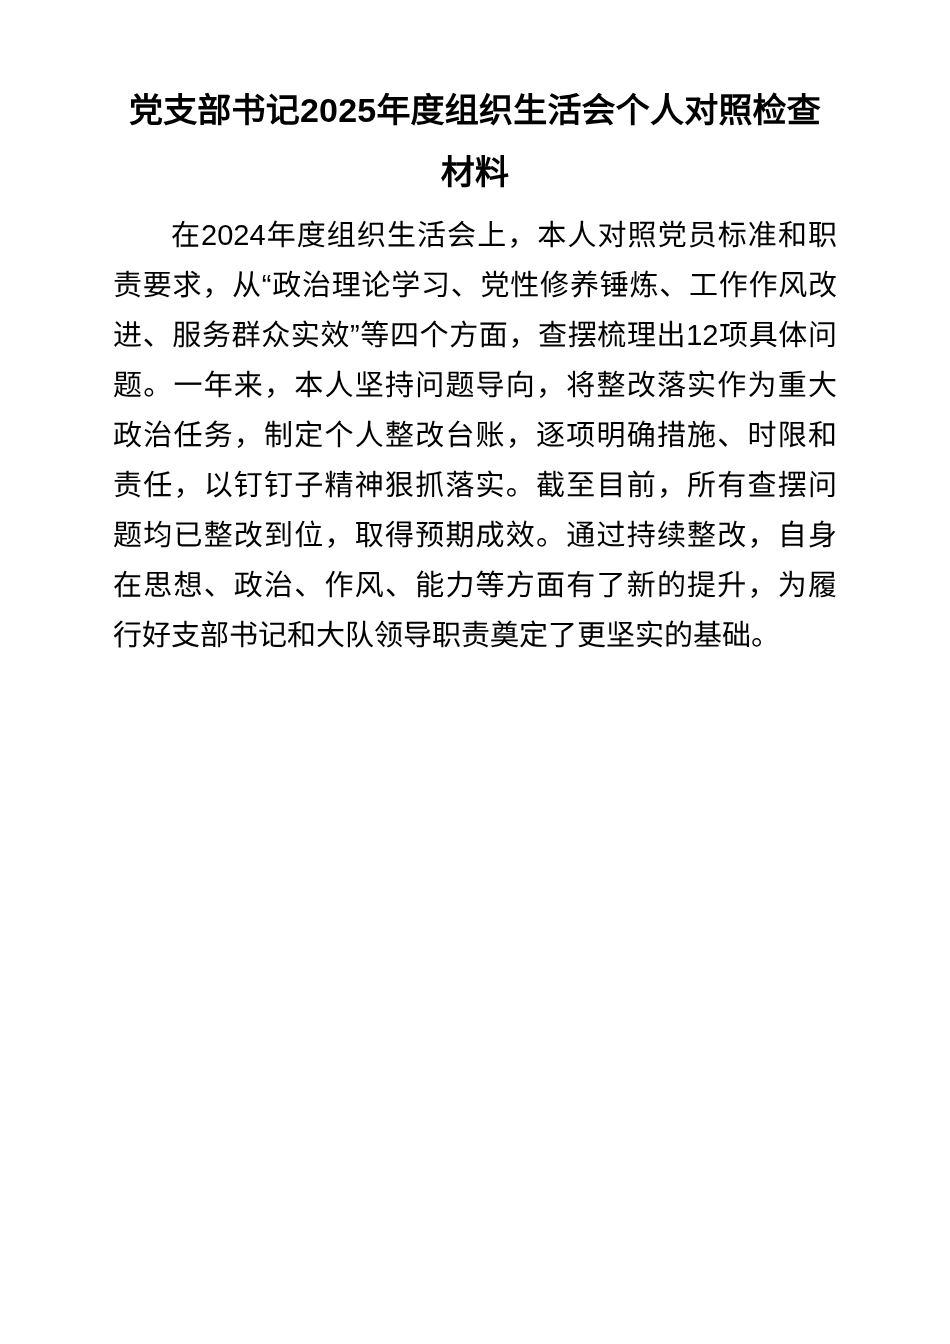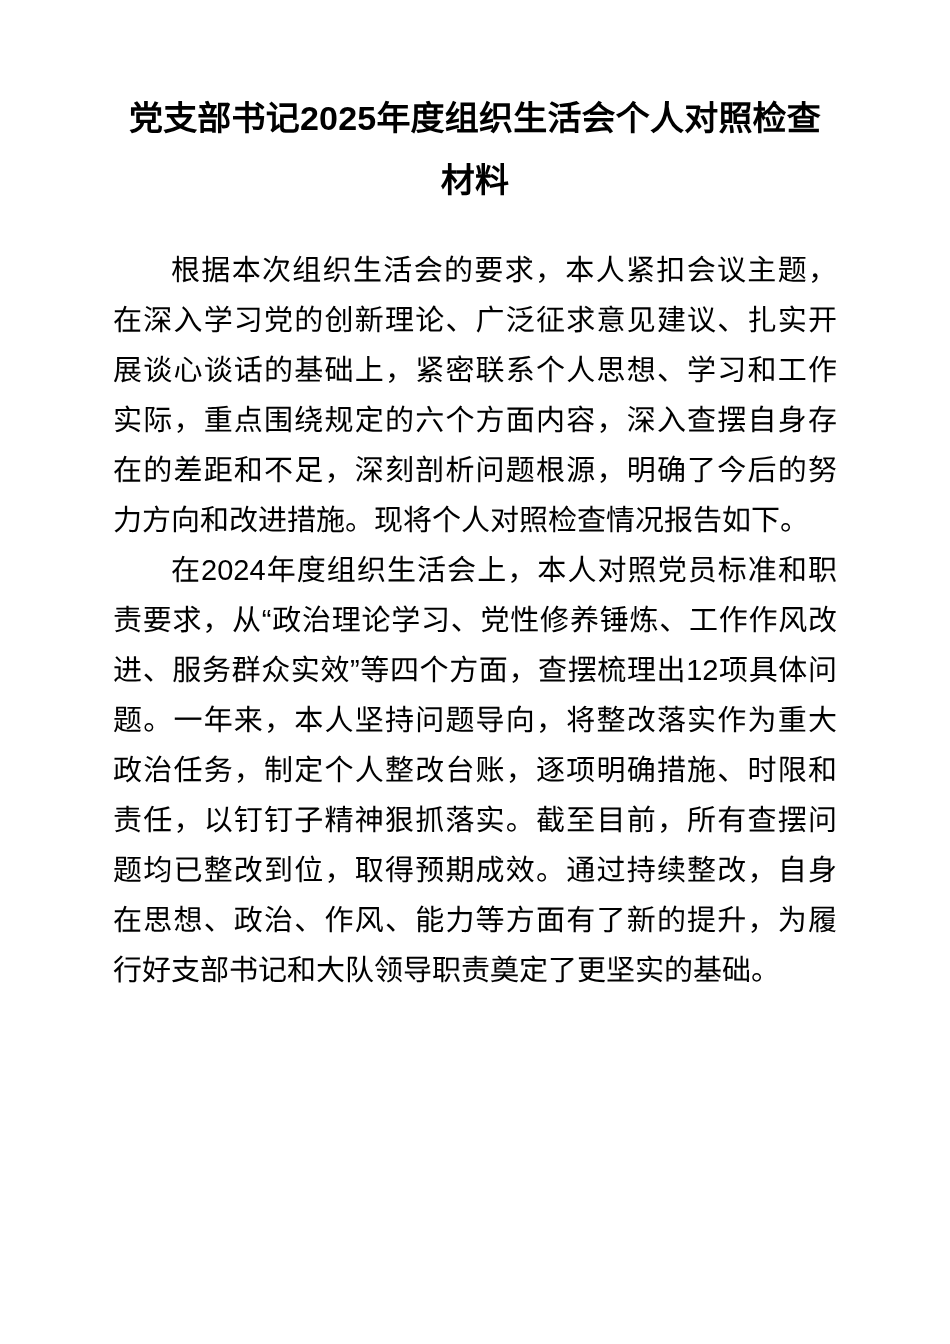--- a/index.html
+++ b/index.html
@@ -24,21 +24,21 @@
   
   #content {
     position: absolute;
     left: 113px;
     top: 0;
     width: 724px;
   }
 
   
   .doc-title {
-    margin: 15px;
+    margin: 7px;
     padding-top: 72px;
     font-size: 34px;
     line-height: 62px;
     font-weight: 700;
     text-align: center;
     letter-spacing: 0.2px;
     word-break: break-all;
   }
 
   
@@ -78,20 +78,19 @@
 </style>
 </head>
 <body>
 
 <div id="page">
 
   <div id="content">
 
     <h1 class="doc-title">党支部书记2025年度组织生活会个人对照检查材料</h1>
 
-    <p class="para first">根据本次组织生活会的要求，本人紧扣会议主题，在深入学习党的创新理论、广泛征求意见建议、扎实开展谈心谈话的基础上，紧密联系个人思想、学习和工作实际，重点围绕规定的六个方面内容，深入查摆自身存在的差距和不足，深刻剖析问题根源，明确了今后的努力方向和改进措施。现将个人对照检查情况报告如下。</p>
 
 
     <p class="para block">在2024年度组织生活会上，本人对照党员标准和职责要求，从“政治理论学习、党性修养锤炼、工作作风改进、服务群众实效”等四个方面，查摆梳理出12项具体问题。一年来，本人坚持问题导向，将整改落实作为重大政治任务，制定个人整改台账，逐项明确措施、时限和责任，以钉钉子精神狠抓落实。截至目前，所有查摆问题均已整改到位，取得预期成效。通过持续整改，自身在思想、政治、作风、能力等方面有了新的提升，为履行好支部书记和大队领导职责奠定了更坚实的基础。</p>
 
   </div>
 
 </div>
 
 </body></html>

